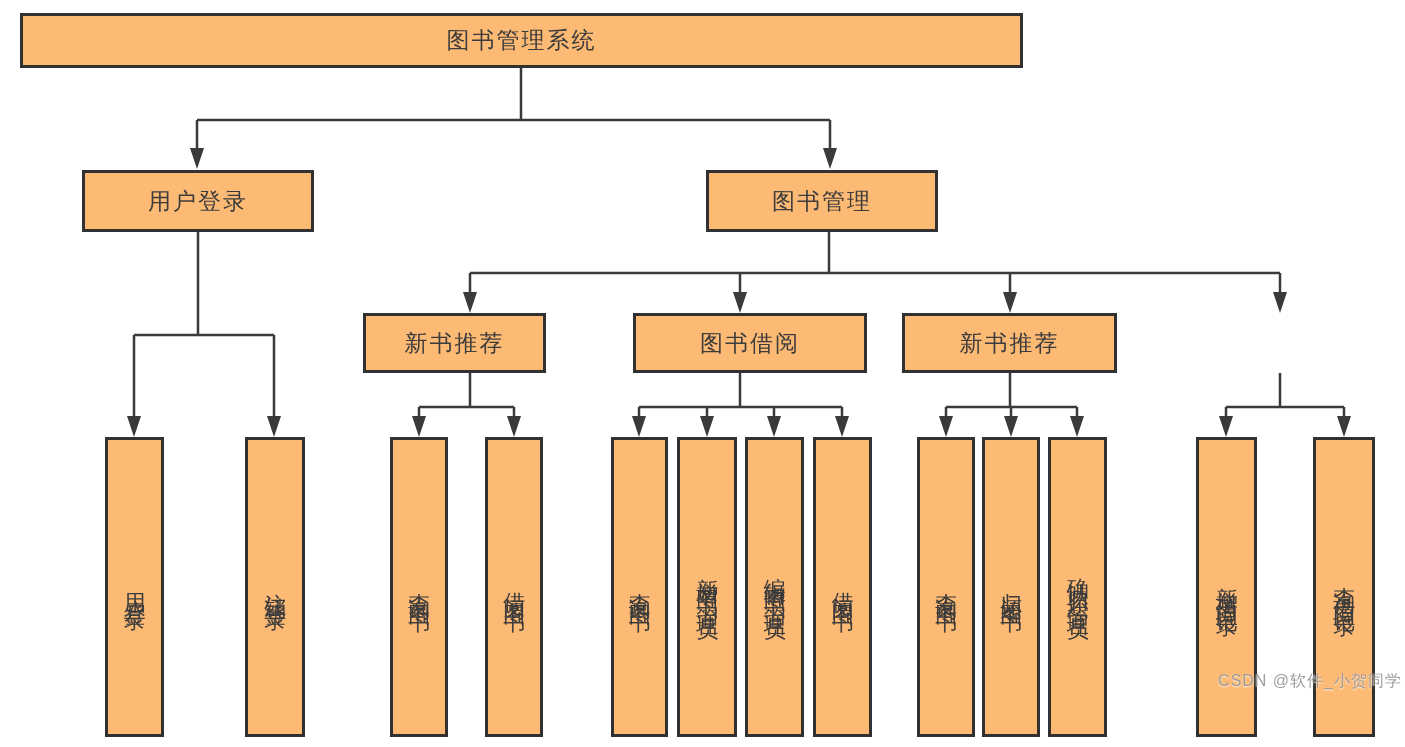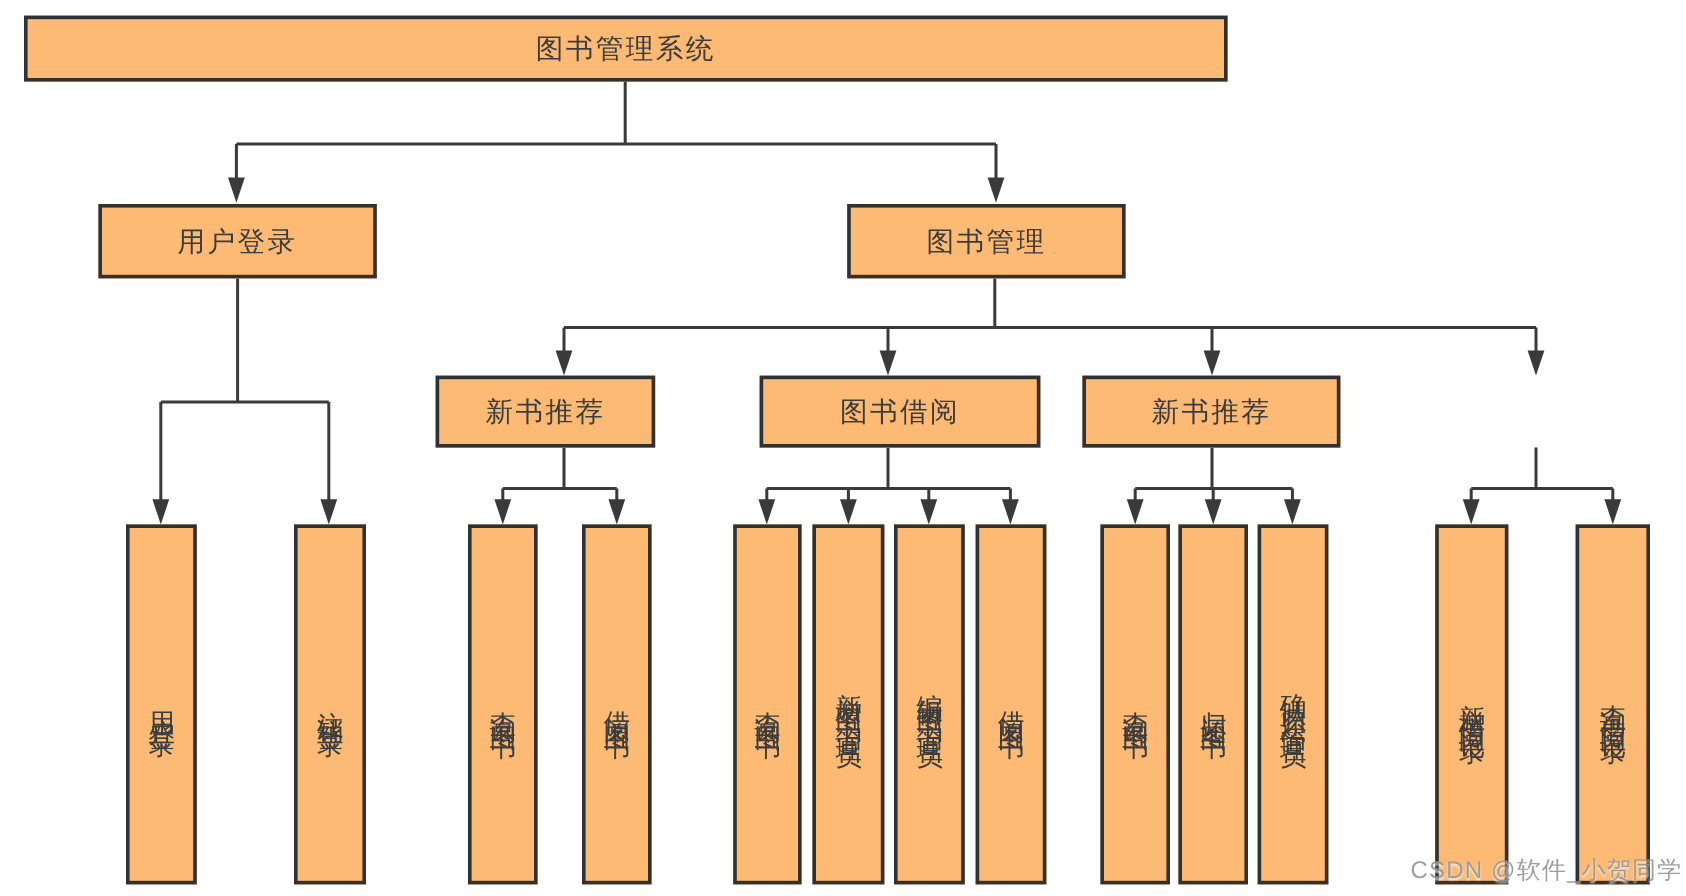--- a/index.html
+++ b/index.html
@@ -16,22 +16,22 @@
     color:#3c3c3c;
   }
   .hbox { font-size:23px; letter-spacing:2px; white-space:nowrap; }
   .vbox { }
   .vtext {
     writing-mode:vertical-rl; text-orientation:mixed;
     font-size:22px; letter-spacing:6px; line-height:1.2;
     white-space:nowrap;
   }
   .watermark {
-    position:absolute; right:3px; top:712px;
-    font-size:20px; letter-spacing:1px; color:rgba(148,148,148,0.9);
+    position:absolute; right:3px; top:671px;
+    font-size:16px; letter-spacing:1px; color:rgba(148,148,148,0.9);
     text-shadow:0 1px 2px rgba(255,255,255,0.9);
     z-index:5; white-space:nowrap;
   }
 </style>
 </head>
 <body>
 
 <div class="canvas">
 
   <svg class="connectors" width="1405" height="747" viewBox="0 0 1405 747" xmlns="http://www.w3.org/2000/svg">

